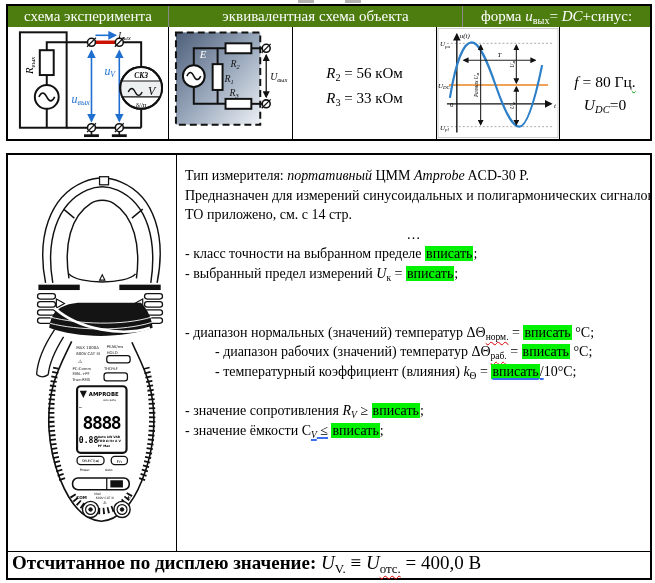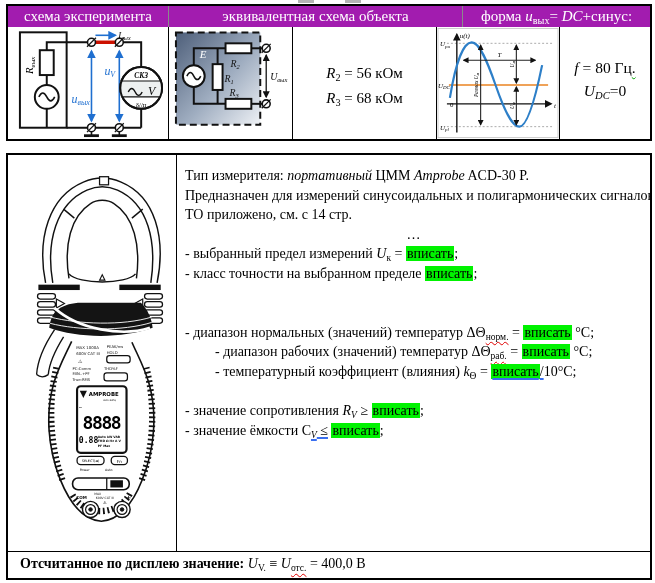--- a/index.html
+++ b/index.html
@@ -1,39 +1,39 @@
 <!DOCTYPE html>
 <html><head>
 <meta charset="utf-8">
 <style>
   html,body{margin:0;padding:0;background:#fff;}
   .page{position:relative;width:655px;height:583px;background:#fff;overflow:hidden;
         font-family:"Liberation Serif",serif;color:#000;}
   .remnant{position:absolute;top:0;height:3px;background:#b3b3b3;}
   
   .t1{position:absolute;left:6px;top:4px;width:646px;height:137px;border:2px solid #000;box-sizing:border-box;}
-  .t1-head{display:grid;grid-template-columns:161px 294px auto;height:21px;background:#a21caf;}
+  .t1-head{display:grid;grid-template-columns:161px 294px auto;height:21px;background:#4d7c0f;}
   .th{color:#fff;font-size:15px;text-align:center;line-height:21px;border-right:1px solid #8a8a8a;overflow:hidden;white-space:nowrap;}
   .th:last-child{border-right:none;}
   .t1-row{display:grid;grid-template-columns:161px 124px 144px 123px auto;height:112px;}
   .cell{position:relative;border-right:1px solid #000;overflow:hidden;background:#fff;}
   .cell:last-child{border-right:none;}
   .cell svg{display:block;}
   .vals{text-align:center;padding-top:36px;font-size:15px;line-height:21px;white-space:nowrap;}
-  .sig{text-align:center;padding-top:32px;font-size:15.5px;white-space:nowrap;}
+  .sig{text-align:center;padding-top:46px;font-size:15.5px;white-space:nowrap;}
   .sig .l2{margin-top:5px;}
   
   .t2{position:absolute;left:6px;top:153px;width:646px;height:427px;border:2px solid #000;box-sizing:border-box;}
   .t2-main{display:grid;grid-template-columns:169px auto;height:396px;border-bottom:1.5px solid #000;}
   .meter-cell{position:relative;border-right:1.5px solid #000;overflow:hidden;margin-left:16px;}
   .spec-cell{padding:11px 8px 0 8px;font-size:14px;line-height:19.6px;white-space:nowrap;overflow:hidden;}
   .ln{height:19.6px;}
   .ctr{text-align:center;}
   .ind{padding-left:30px;}
-  .t2-read{height:25px;display:flex;align-items:center;padding-left:12px;font-size:14px;white-space:nowrap;}
+  .t2-read{height:25px;display:flex;align-items:center;padding-left:4px;font-size:19px;white-space:nowrap;}
   
   .i{font-style:italic;}
   .b{font-weight:bold;}
   .sub{font-size:68%;vertical-align:-0.28em;}
   .hl{background:#00f200;padding:0 1px;}
   .wred{text-decoration-line:underline;text-decoration-style:wavy;text-decoration-color:#e00000;text-decoration-thickness:1px;text-underline-offset:2px;text-decoration-skip-ink:none;}
   .ublue{text-decoration-line:underline;text-decoration-style:solid;text-decoration-color:#3a6ff0;text-decoration-thickness:1.5px;text-underline-offset:2px;text-decoration-skip-ink:none;}
   .wgreen{text-decoration-line:underline;text-decoration-style:wavy;text-decoration-color:#00a000;text-decoration-thickness:1px;text-underline-offset:2px;text-decoration-skip-ink:none;}
 </style>
 </head>
@@ -157,21 +157,21 @@
           <text x="31" y="31" font-family="Liberation Serif,serif" font-size="11" font-style="italic" fill="#fff">E</text>
           <text x="62" y="40" font-family="Liberation Serif,serif" font-size="10" font-style="italic" fill="#141414"><tspan>R</tspan><tspan font-size="6.5" dy="2">2</tspan></text>
           <text x="56" y="55" font-family="Liberation Serif,serif" font-size="10" font-style="italic" fill="#141414"><tspan>R</tspan><tspan font-size="6.5" dy="2">1</tspan></text>
           <text x="61" y="69" font-family="Liberation Serif,serif" font-size="10" font-style="italic" fill="#141414"><tspan>R</tspan><tspan font-size="6.5" dy="2">3</tspan></text>
           <text x="102" y="53" font-family="Liberation Serif,serif" font-size="10" font-style="italic"><tspan>U</tspan><tspan font-size="6.5" dy="2">вых</tspan></text>
         </svg>
       </div>
 
       <div class="cell vals">
         <div><span class="i">R</span><span class="sub">2</span><span> = 56 кОм</span></div>
-        <div><span class="i">R</span><span class="sub">3</span><span> = 68 кОм</span></div>
+        <div><span class="i">R</span><span class="sub">3</span><span> = 33 кОм</span></div>
       </div>
 
       <div class="cell">
         <svg width="100%" height="112" viewBox="0 0 123 112">
           <defs>
             <marker id="wk" viewBox="0 0 10 10" refX="8" refY="5" markerWidth="5.5" markerHeight="5.5" orient="auto-start-reverse">
               <path d="M0,0L10,5L0,10z" fill="#111"></path>
             </marker>
           </defs>
           <rect x="1" y="1" width="121" height="110" fill="#fff" stroke="#ccc" stroke-width="1"></rect>
@@ -312,22 +312,22 @@
               <circle cx="109" cy="372" r="2" fill="#111"></circle>
           </g>
         </svg>
       </div>
 
       <div class="spec-cell">
         <div class="ln"><span>Тип измерителя: </span><span class="i">портативный</span><span> ЦММ </span><span class="i">Amprobe</span><span> ACD-30 P.</span></div>
         <div class="ln"><span>Предназначен для измерений синусоидальных и полигармонических сигналов.</span></div>
         <div class="ln"><span>ТО приложено, см. с 14 стр.</span></div>
         <div class="ln ctr"><span>…</span></div>
+        <div class="ln"><span>- класс точности на выбранном пределе </span><span class="hl">вписать</span><span>;</span></div>
         <div class="ln"><span>- выбранный предел измерений </span><span class="i">U</span><span class="sub">к</span><span> = </span><span class="hl">вписать</span><span>;</span></div>
-        <div class="ln"><span>- класс точности на выбранном пределе </span><span class="hl">вписать</span><span>;</span></div>
         <div class="ln"></div>
         <div class="ln"></div>
         <div class="ln"><span>- диапазон нормальных (значений) температур ΔΘ</span><span class="sub wred">норм.</span><span> = </span><span class="hl">вписать</span><span> °С;</span></div>
         <div class="ln ind"><span>- диапазон рабочих (значений) температур ΔΘ</span><span class="sub wred">раб.</span><span> = </span><span class="hl">вписать</span><span> °С;</span></div>
         <div class="ln ind"><span>- температурный коэффициент (влияния) </span><span class="i">k</span><span class="sub">Θ</span><span> = </span><span class="hl ublue">вписать</span><span class="ublue">/</span><span>10°С;</span></div>
         <div class="ln"></div>
         <div class="ln"><span>- значение сопротивления </span><span class="i">R</span><span class="i sub">V</span><span> ≥ </span><span class="hl">вписать</span><span>;</span></div>
         <div class="ln"><span>- значение ёмкости С</span><span class="i sub ublue">V</span><span class="ublue"> ≤</span><span> </span><span class="hl">вписать</span><span>;</span></div>
       </div>
     </div>

